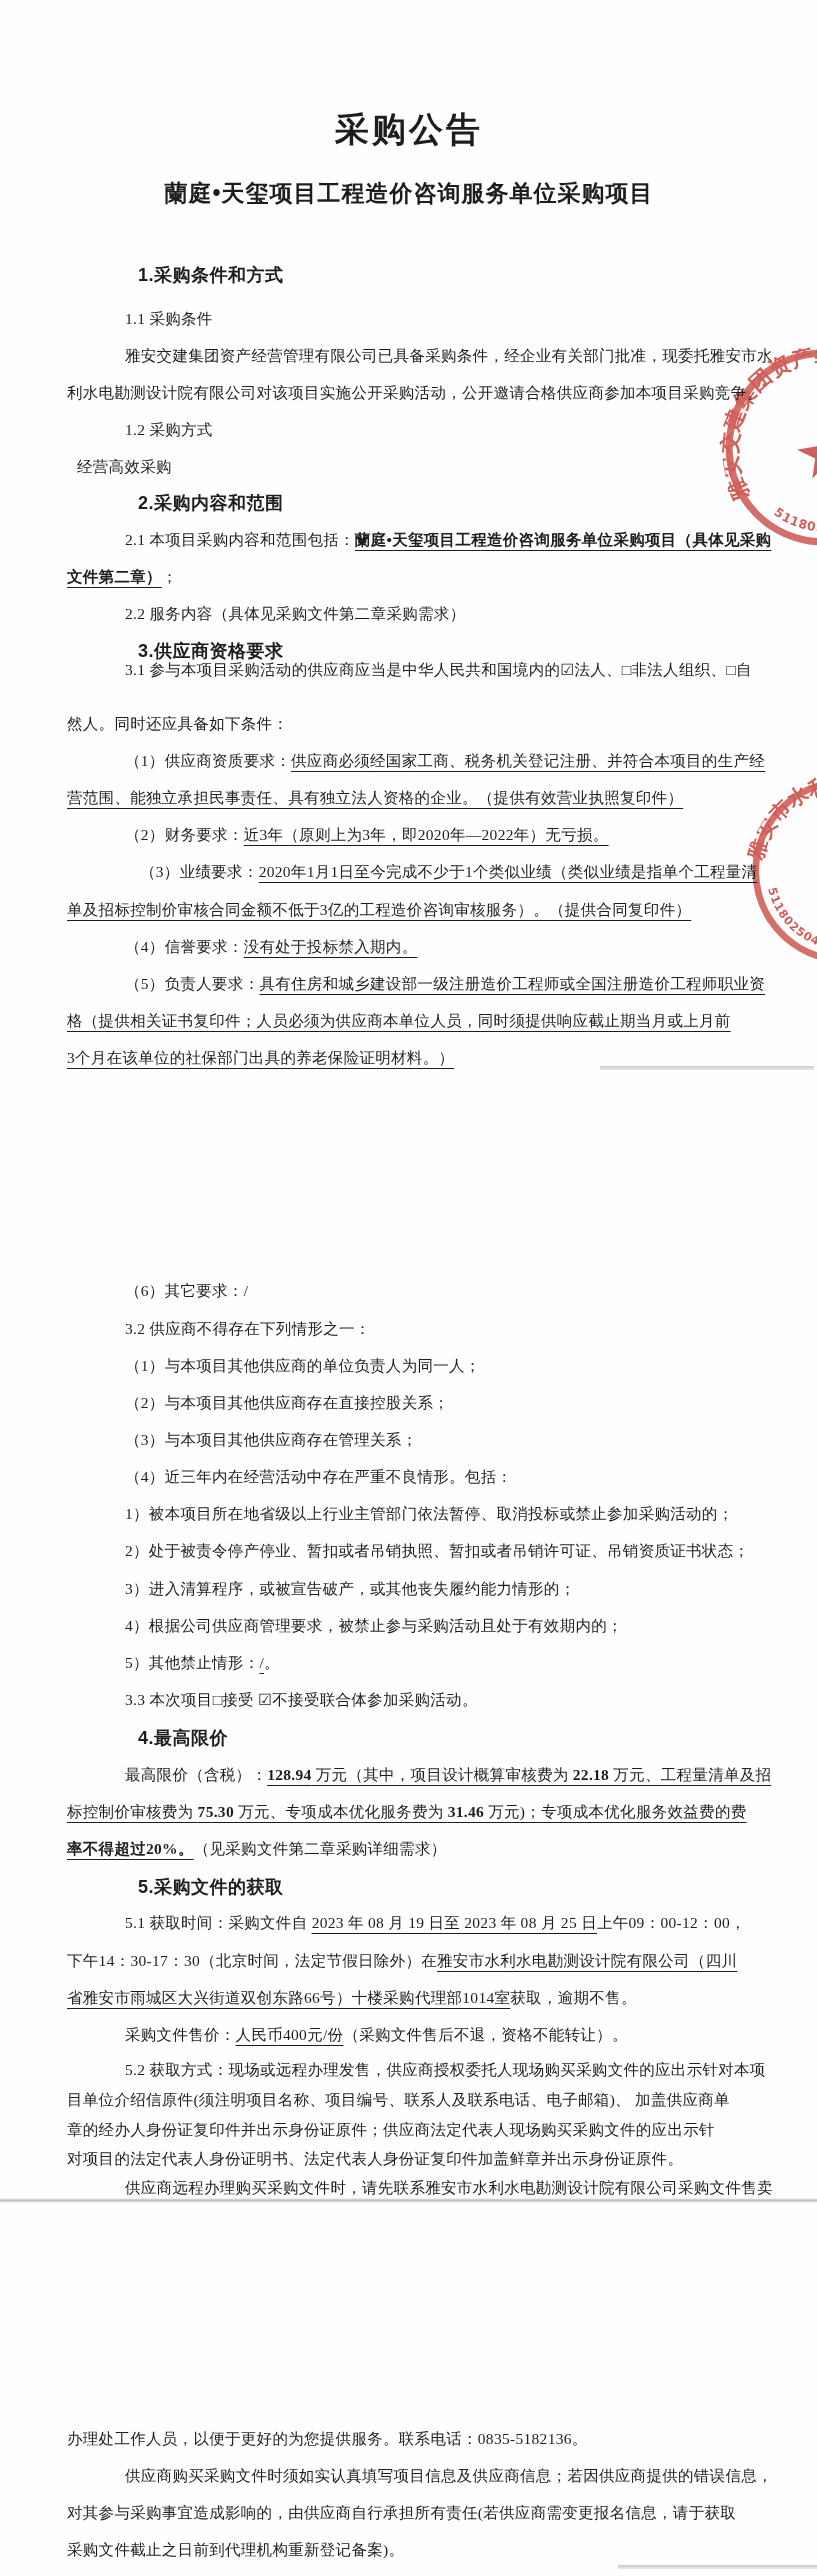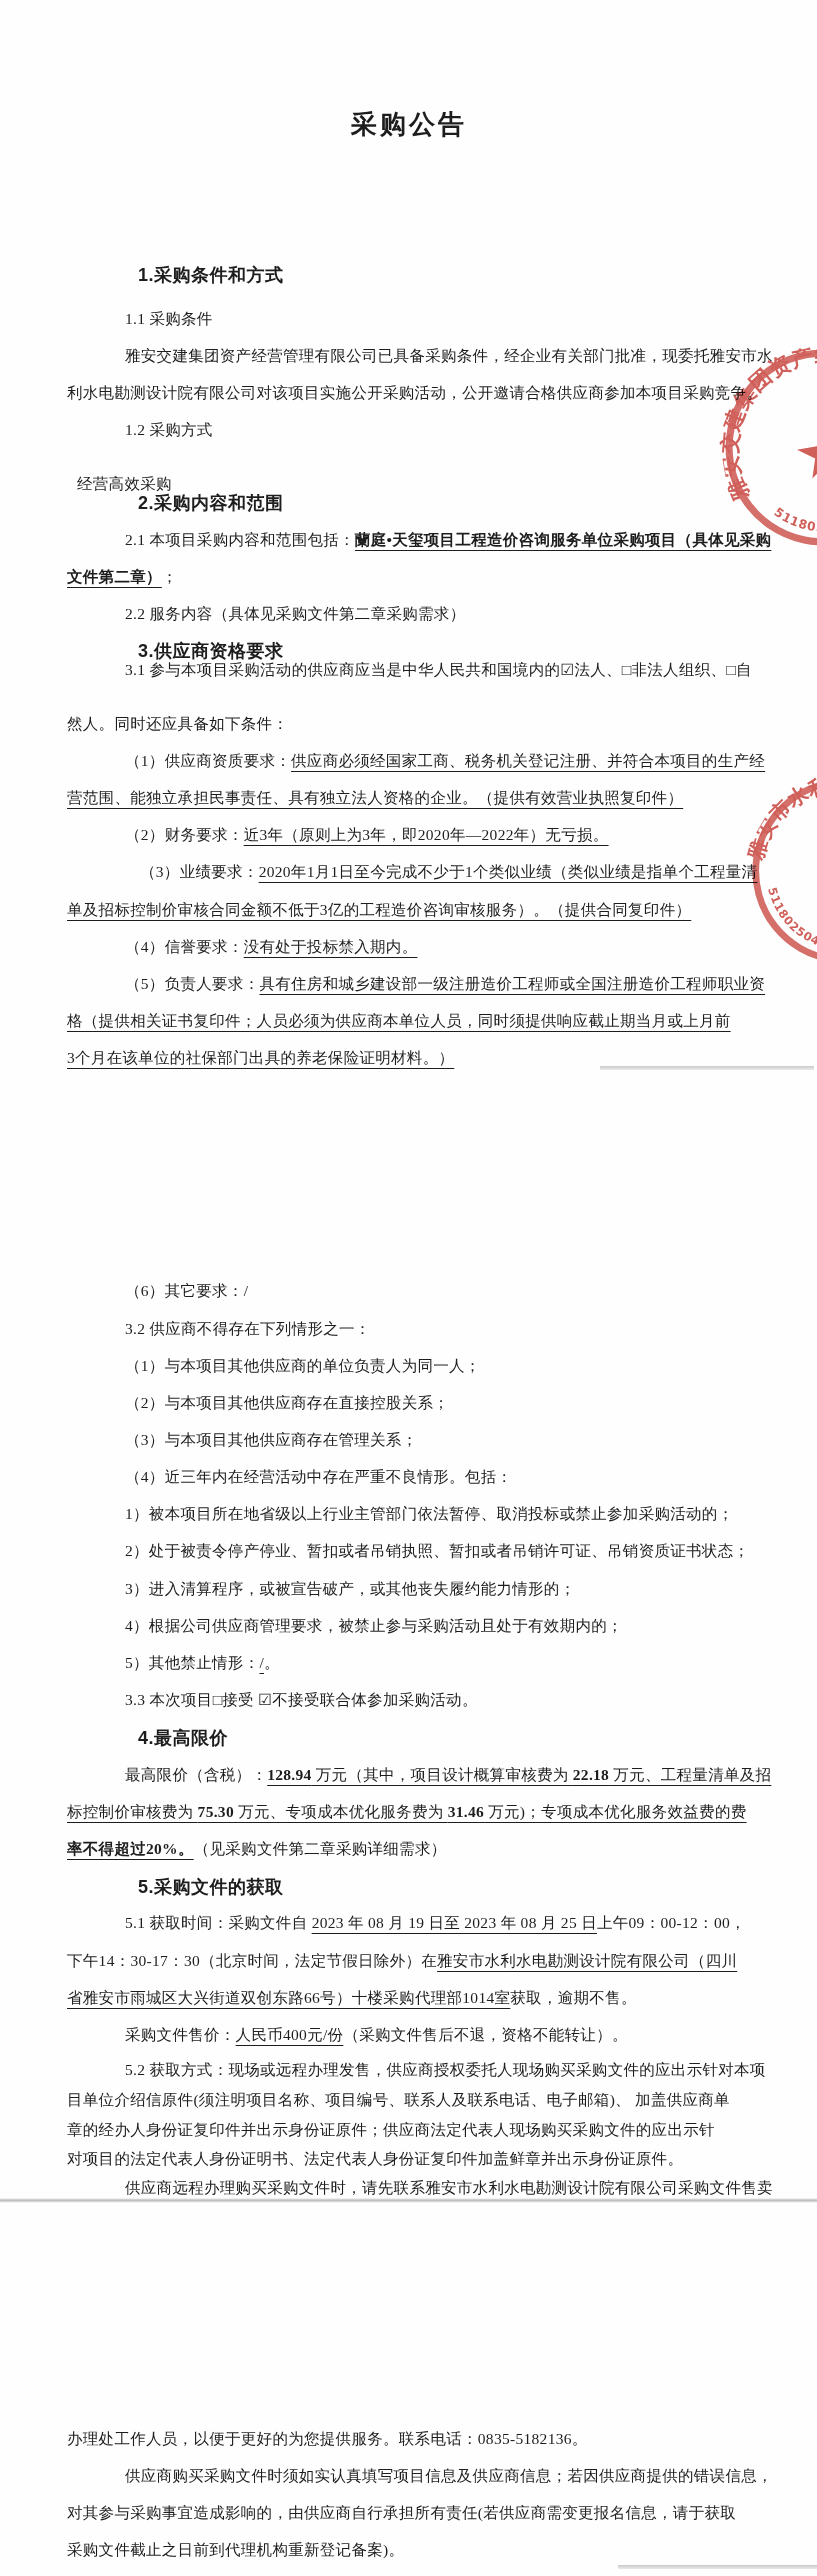--- a/index.html
+++ b/index.html
@@ -21,21 +21,21 @@
   }
   .line.h{
     font-family:"Liberation Sans","DejaVu Sans",sans-serif;
     font-weight:700;
     font-size:18px;
     letter-spacing:0.5px;
   }
   .line.title{
     font-family:"Liberation Sans","DejaVu Sans",sans-serif;
     font-weight:700;
-    font-size:26px;
+    font-size:34px;
     letter-spacing:3.1px;
   }
   .line.subtitle{
     font-family:"Liberation Sans","DejaVu Sans",sans-serif;
     font-weight:700;
     font-size:23px;
     letter-spacing:1px;
   }
   .line span.u{
     text-decoration:underline;
@@ -63,28 +63,29 @@
     width:818px;
     height:4.6px;
     background:linear-gradient(to bottom,#ffffff,#b9b9b9 45%,#d8d8d8 70%,#ffffff);
   }
 </style>
 </head>
 <body>
 
 <div class="page">
   <div class="line title" style="top:108px;left:0;right:0;text-align:center;">采购公告</div>
+  <div class="line subtitle" style="top:179px;left:0;right:0;text-align:center;">蘭庭•天玺项目工程造价咨询服务单位采购项目</div>
 
   <div>
       <div class="line h" style="top: 264px; left: 138px;"><span>1.采购条件和方式</span></div>
       <div class="line body" style="top: 309px; left: 125px;"><span>1.1 采购条件</span></div>
       <div class="line body" style="top: 346px; left: 125px;"><span>雅安交建集团资产经营管理有限公司已具备采购条件，经企业有关部门批准，现委托雅安市水</span></div>
       <div class="line body" style="top: 383px; left: 67px;"><span>利水电勘测设计院有限公司对该项目实施公开采购活动，公开邀请合格供应商参加本项目采购竞争。</span></div>
       <div class="line body" style="top: 420px; left: 125px;"><span>1.2 采购方式</span></div>
-      <div class="line body" style="top: 474px; left: 77px;"><span>经营高效采购</span></div>
+      <div class="line body" style="top: 457px; left: 77px;"><span>经营高效采购</span></div>
       <div class="line h" style="top: 492px; left: 138px;"><span>2.采购内容和范围</span></div>
       <div class="line body" style="top: 530px; left: 125px;"><span>2.1 本项目采购内容和范围包括：</span><span class="u b">蘭庭•天玺项目工程造价咨询服务单位采购项目（具体见采购</span></div>
       <div class="line body" style="top: 567px; left: 67px;"><span class="u b">文件第二章）</span><span>；</span></div>
       <div class="line body" style="top: 604px; left: 125px;"><span>2.2 服务内容（具体见采购文件第二章采购需求）</span></div>
       <div class="line h" style="top: 640px; left: 138px;"><span>3.供应商资格要求</span></div>
       <div class="line body" style="top: 640px; left: 125px; margin-top: 20px;"><span>3.1 参与本项目采购活动的供应商应当是中华人民共和国境内的☑法人、□非法人组织、□自</span></div>
       <div class="line body" style="top: 714px; left: 67px; text-align: right;"><span>然人。同时还应具备如下条件：</span></div>
       <div class="line body" style="top: 751px; left: 125px;"><span>（1）供应商资质要求：</span><span class="u">供应商必须经国家工商、税务机关登记注册、并符合本项目的生产经</span></div>
       <div class="line body" style="top: 788px; left: 67px;"><span class="u">营范围、能独立承担民事责任、具有独立法人资格的企业。（提供有效营业执照复印件）</span></div>
       <div class="line body" style="top: 825px; left: 125px;"><span>（2）财务要求：</span><span class="u">近3年（原则上为3年，即2020年—2022年）无亏损。</span></div>

